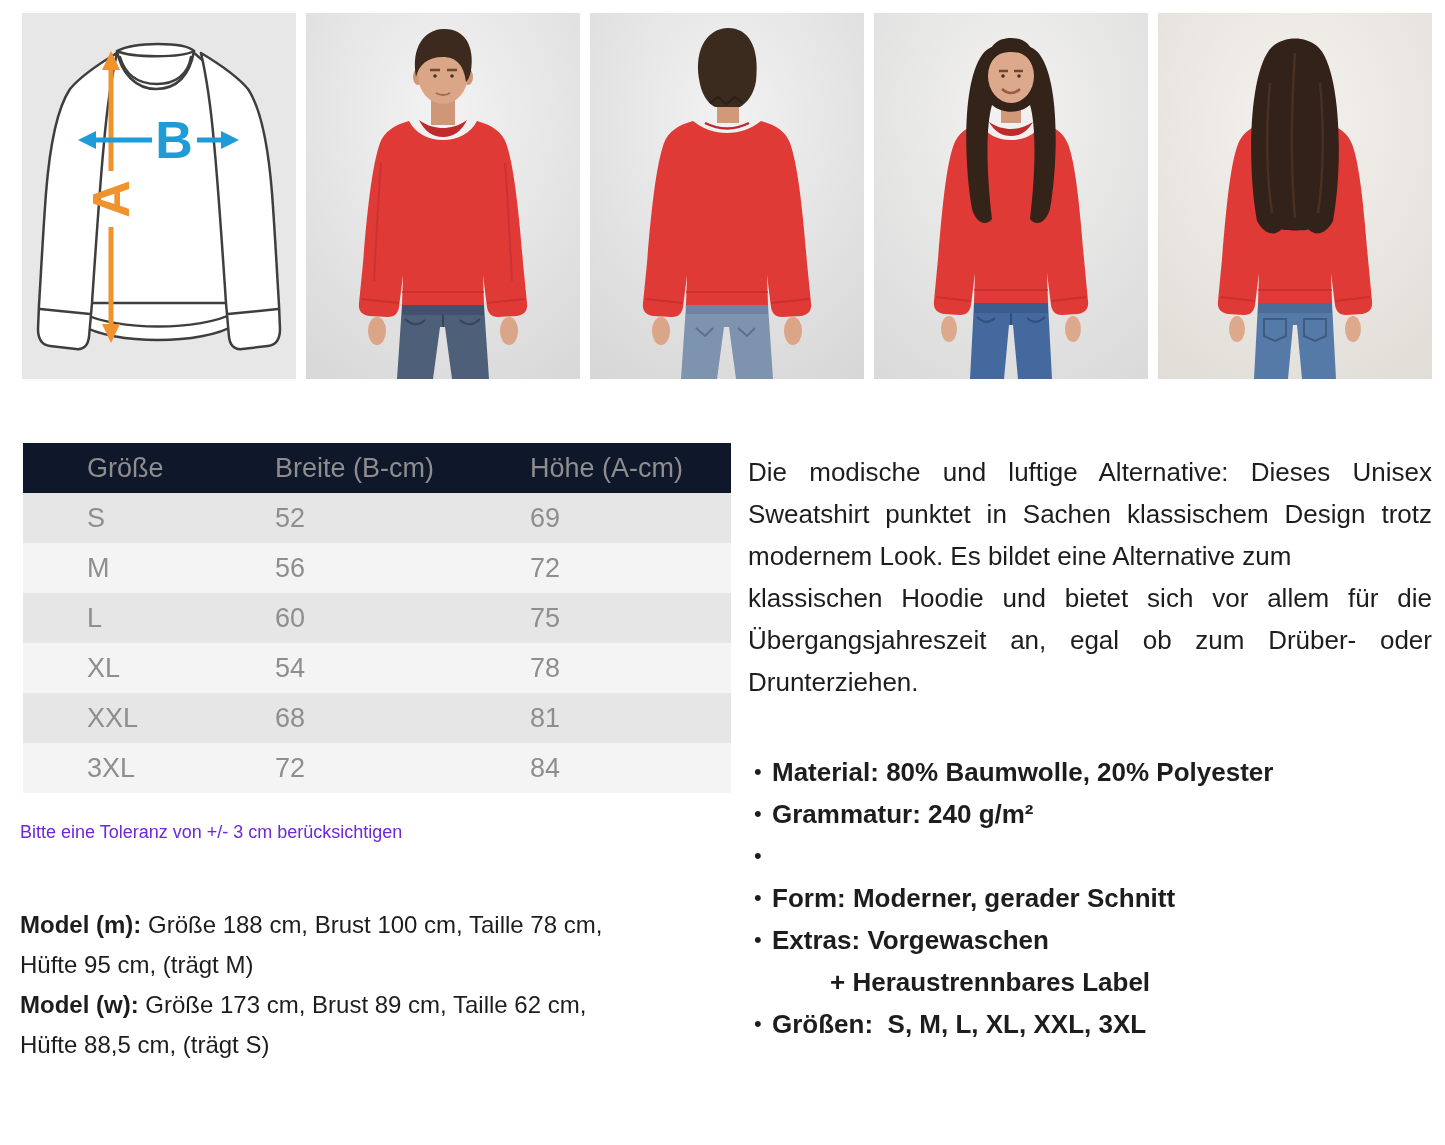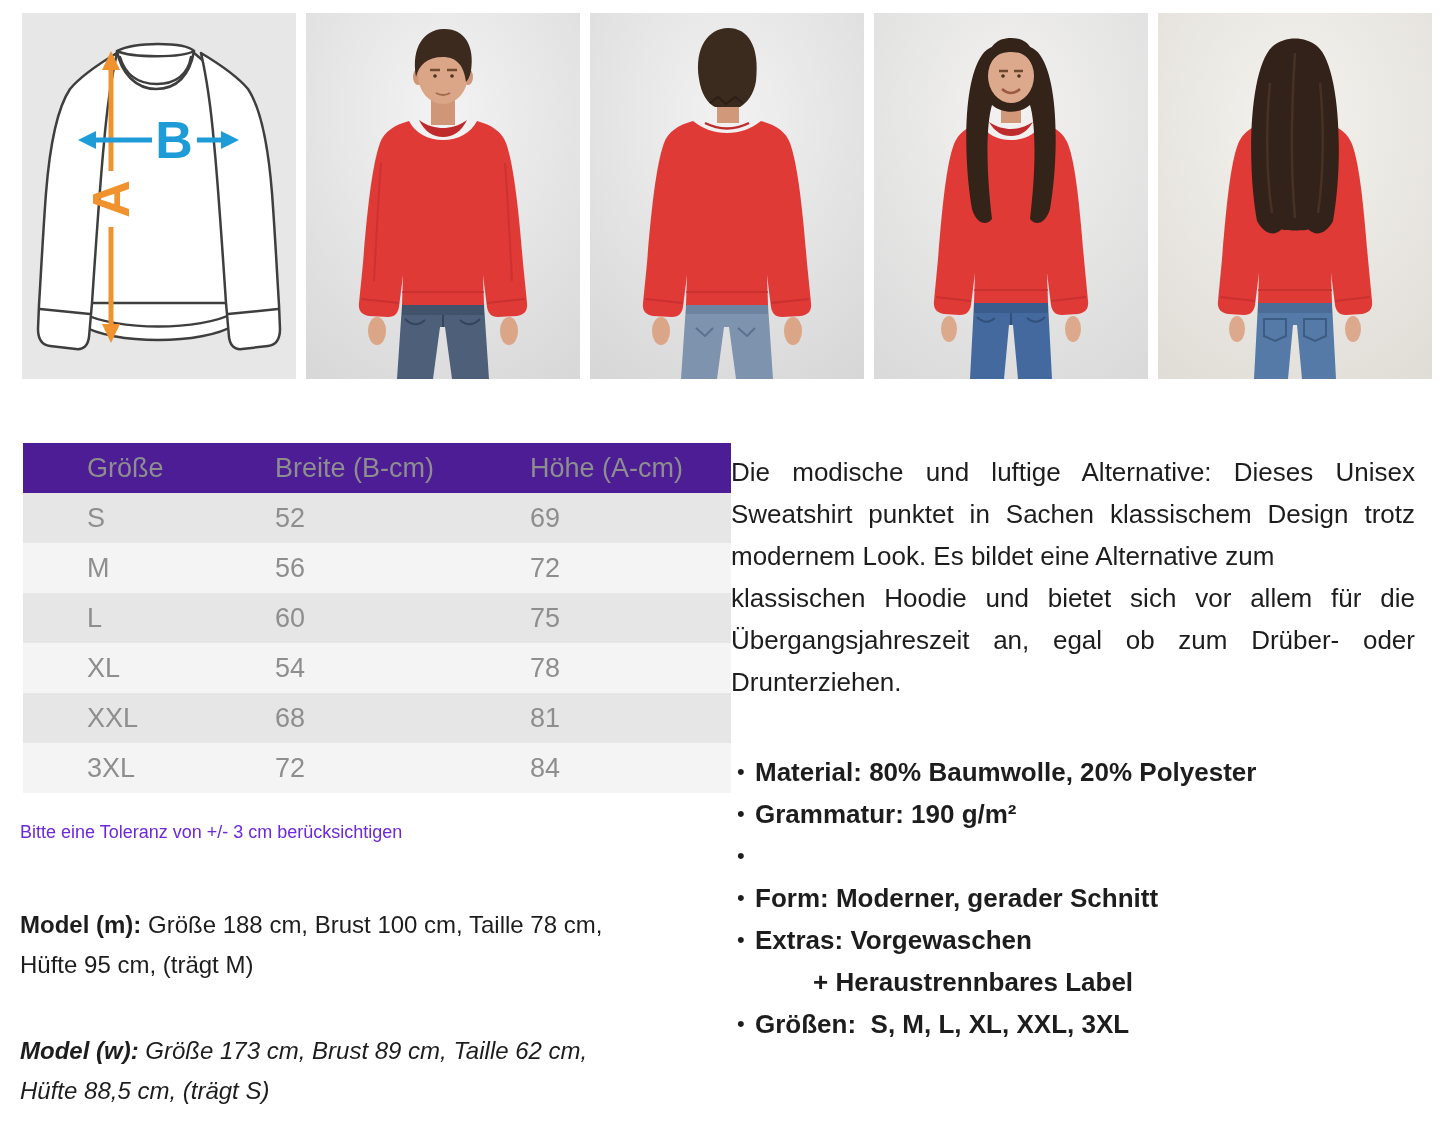--- a/index.html
+++ b/index.html
@@ -9,37 +9,37 @@
     color:#1d1d1d;
   }
   
   .gallery{display:flex;gap:10px;padding:13px 12px 0 22px;}
   .panel{width:274px;height:366px;flex:0 0 auto;overflow:hidden;}
   .panel svg{display:block;width:274px;height:366px;}
 
   
   .content{display:flex;margin-top:64px;padding-left:23px;}
   .col-left{width:708px;flex:0 0 auto;}
-  .col-right{width:684px;flex:0 0 auto;padding-top:8px;}
+  .col-right{width:684px;flex:0 0 auto;margin-left:17px;padding-top:8px;}
 
   
   table.size{border-collapse:collapse;width:708px;table-layout:fixed;
     font-size:27px;color:#8e8e8e;}
   table.size col.c1{width:252px;} table.size col.c2{width:255px;} table.size col.c3{width:201px;}
   table.size th,table.size td{height:50px;padding:0;text-align:left;font-weight:400;vertical-align:middle;}
   table.size th:first-child,table.size td:first-child{padding-left:64px;}
-  table.size thead tr{background:#4c1d95;}
+  table.size thead tr{background:#0f172a;}
   table.size tbody tr:nth-child(odd){background:#e6e6e6;}
   table.size tbody tr:nth-child(even){background:#f4f4f4;}
 
   .tolerance{margin:22px 0 0 -3px;font-size:18px;line-height:34px;color:#6d28d9;}
   .model-note{margin:0 0 0 -3px;font-size:24px;line-height:40px;color:#1d1d1d;}
   .model-note b{font-weight:700;}
   .model-m{margin-top:56px;}
-  .model-w{margin-top:46px;font-style:italic;}
+  .model-w{}
 
   
   .desc{font-size:26px;line-height:42px;color:#1d1d1d;}
   .desc .dline{text-align:justify;text-align-last:justify;}
   .desc .dline.short{text-align-last:left;}
 
   
   ul.features{list-style:none;margin:48px 0 0 0;padding:0 0 0 6px;
     font-size:26px;line-height:42px;color:#1d1d1d;}
   ul.features li{display:flex;align-items:flex-start;}
@@ -283,21 +283,21 @@
       <div class="dline short">Drunterziehen.</div>
     </div>
 
     <ul class="features">
       <li>
           <span class="dot">•</span>
           <span class="txt">Material: 80% Baumwolle, 20% Polyester</span>
         </li>
       <li>
           <span class="dot">•</span>
-          <span class="txt">Grammatur: 190 g/m²</span>
+          <span class="txt">Grammatur: 240 g/m²</span>
         </li>
       <li>
           <span class="dot">•</span>
         </li>
       <li>
           <span class="dot">•</span>
           <span class="txt">Form: Moderner, gerader Schnitt</span>
         </li>
       <li>
           <span class="dot">•</span>

